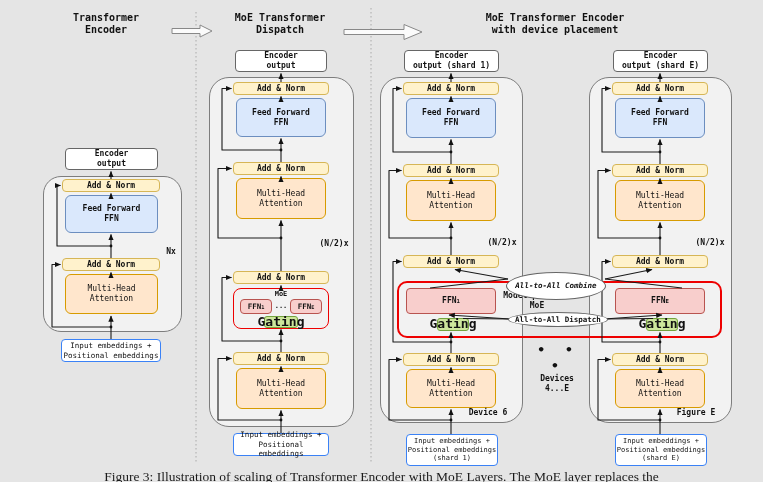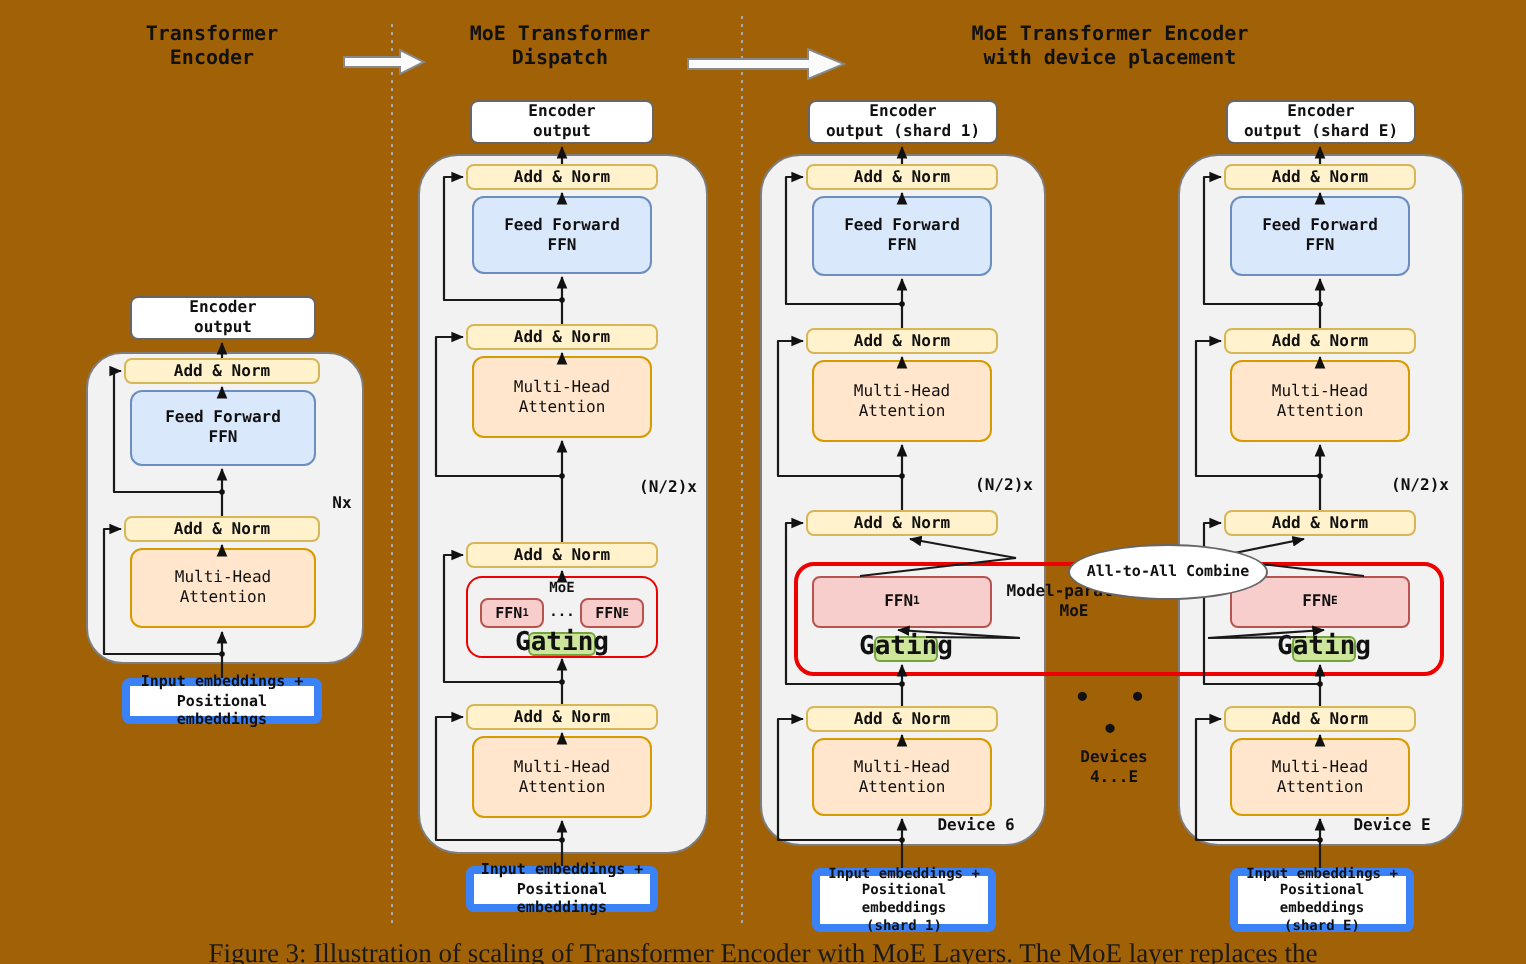--- a/index.html
+++ b/index.html
@@ -1,24 +1,24 @@
 <!DOCTYPE html>
 <html style="--add-norm-fill: #fff2cc; --add-norm-border: #d6b656; --ffn-fill: #dae8fc; --ffn-border: #6c8ebf; --attention-fill: #ffe6cc; --attention-border: #d79b00; --expert-fill: #f8cecc; --expert-border: #b85450; --gating-fill: #cde69c; --gating-border: #74a33e; --moe-outline: #ee0000; --container-fill: #f2f2f2; --container-border: #7d7d7d;"><head>
 <meta charset="utf-8">
 <style>
   html,body{margin:0;padding:0;background:#fff;}
-  #fig{position:relative;width:763px;height:482px;background:#a16207;overflow:hidden;
+  #fig{position:relative;width:763px;height:482px;background:#e5e5e5;overflow:hidden;
        font-family:"DejaVu Sans Mono","Liberation Mono",monospace;}
   .abs{position:absolute;box-sizing:border-box;}
   .box{position:absolute;box-sizing:border-box;display:flex;align-items:center;justify-content:center;
        text-align:center;white-space:pre-line;line-height:1.25;color:#111;}
   .title{font-size:10px;font-weight:bold;}
   .container{background:var(--container-fill);border:1px solid var(--container-border);border-radius:20px;}
   .whitebox{background:#fff;border:1px solid #666;border-radius:4px;font-size:8px;font-weight:bold;}
-  .inputbox{background:#fff;border:4px solid #3b82f6;border-radius:4px;font-size:7px;font-weight:bold;}
+  .inputbox{background:#fff;border:1px solid #3b82f6;border-radius:4px;font-size:7px;font-weight:normal;}
   .addnorm{background:var(--add-norm-fill);border:1px solid var(--add-norm-border);border-radius:4px;
            font-size:8px;font-weight:bold;}
   .ffnblue{background:var(--ffn-fill);border:1px solid var(--ffn-border);border-radius:6px;
            font-size:8px;font-weight:bold;}
   .mha{background:var(--attention-fill);border:1px solid var(--attention-border);border-radius:6px;
        font-size:8px;font-weight:normal;}
   .expert{background:var(--expert-fill);border:1px solid var(--expert-border);border-radius:4px;
           font-size:7.5px;font-weight:bold;}
   .gating{background:var(--gating-fill);border:1px solid var(--gating-border);border-radius:3px;
           font-size:13px;font-weight:bold;}
@@ -113,21 +113,21 @@
   <div class="box addnorm" style="left:612px;top:164px;width:96px;height:13px;">Add &amp; Norm</div>
   <div class="box mha" style="left:615px;top:180px;width:90px;height:41px;">Multi-Head
 Attention</div>
   <div class="box plain" style="left:690px;top:237px;width:40px;height:12px;">(N/2)x</div>
   <div class="box addnorm" style="left:612px;top:255px;width:96px;height:13px;">Add &amp; Norm</div>
   <div class="box expert" style="left:615px;top:288px;width:90px;height:26px;font-size:8px;"><span>FFN</span><sub>E</sub></div>
   <div class="box gating" style="left:646px;top:318px;width:32px;height:13px;">Gating</div>
   <div class="box addnorm" style="left:612px;top:353px;width:96px;height:13px;">Add &amp; Norm</div>
   <div class="box mha" style="left:615px;top:369px;width:90px;height:39px;">Multi-Head
 Attention</div>
-  <div class="box plain" style="left:666px;top:407px;width:60px;height:12px;">Device E</div>
+  <div class="box plain" style="left:666px;top:407px;width:60px;height:12px;">Figure E</div>
   <div class="box inputbox" style="left:615px;top:434px;width:92px;height:32px;">Input embeddings +
 Positional embeddings
 (shard E)</div>
 
   <div class="box plain" style="left:497px;top:291px;width:80px;height:20px;">Model-parallel
 MoE</div>
   <div class="box devdots" style="left:528px;top:350px;width:60px;height:16px;">• • •</div>
   <div class="box plain" style="left:530px;top:373px;width:54px;height:22px;">Devices
 4...E</div>
 
@@ -220,17 +220,18 @@
         <circle cx="451" cy="342" r="1.4"></circle>
       <circle cx="451" cy="238" r="1.4"></circle>
         <circle cx="451" cy="152" r="1.4"></circle>
       <circle cx="660" cy="420" r="1.4"></circle>
         <circle cx="660" cy="342" r="1.4"></circle>
       <circle cx="660" cy="238" r="1.4"></circle>
         <circle cx="660" cy="152" r="1.4"></circle>
     </g>
   </svg>
 
-  <div class="box ellipse" style="left:534px;top:272px;width:100px;height:28px;">All-to-All Combine</div>
+  <div class="box ellipse" style="left:506px;top:272px;width:100px;height:28px;font-style:italic;">All-to-All Combine</div>
+  <div class="box ellipse" style="left:508px;top:312px;width:100px;height:15px;">All-to-All Dispatch</div>
 
   <div class="caption" style="top:469px;">Figure 3: Illustration of scaling of Transformer Encoder with MoE Layers. The MoE layer replaces the</div>
 
 </div>
 
 </body></html>

